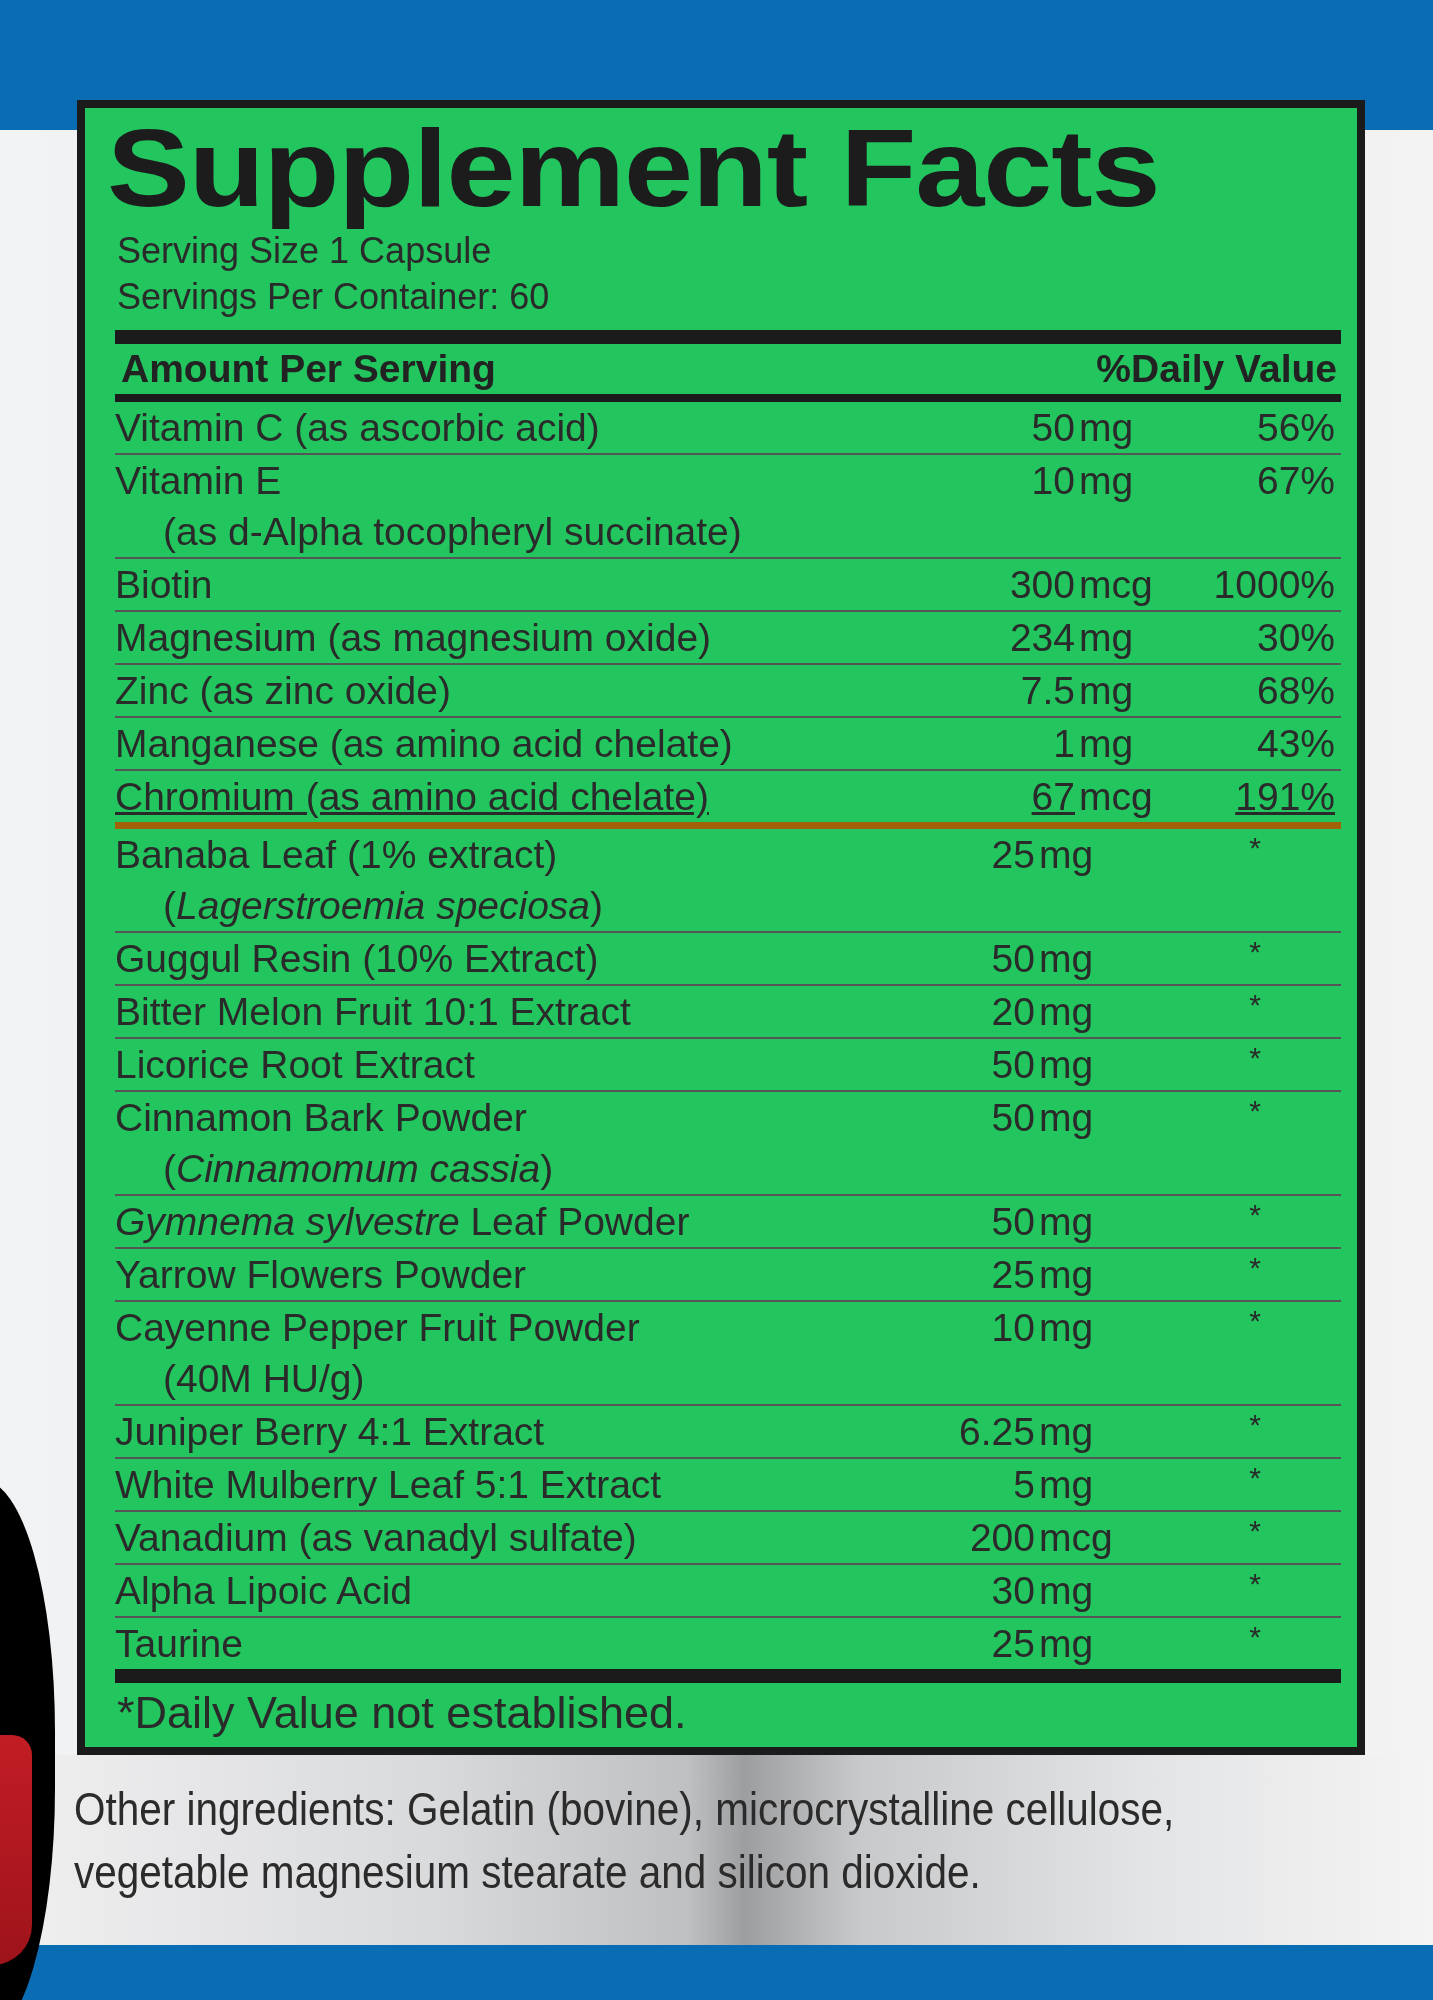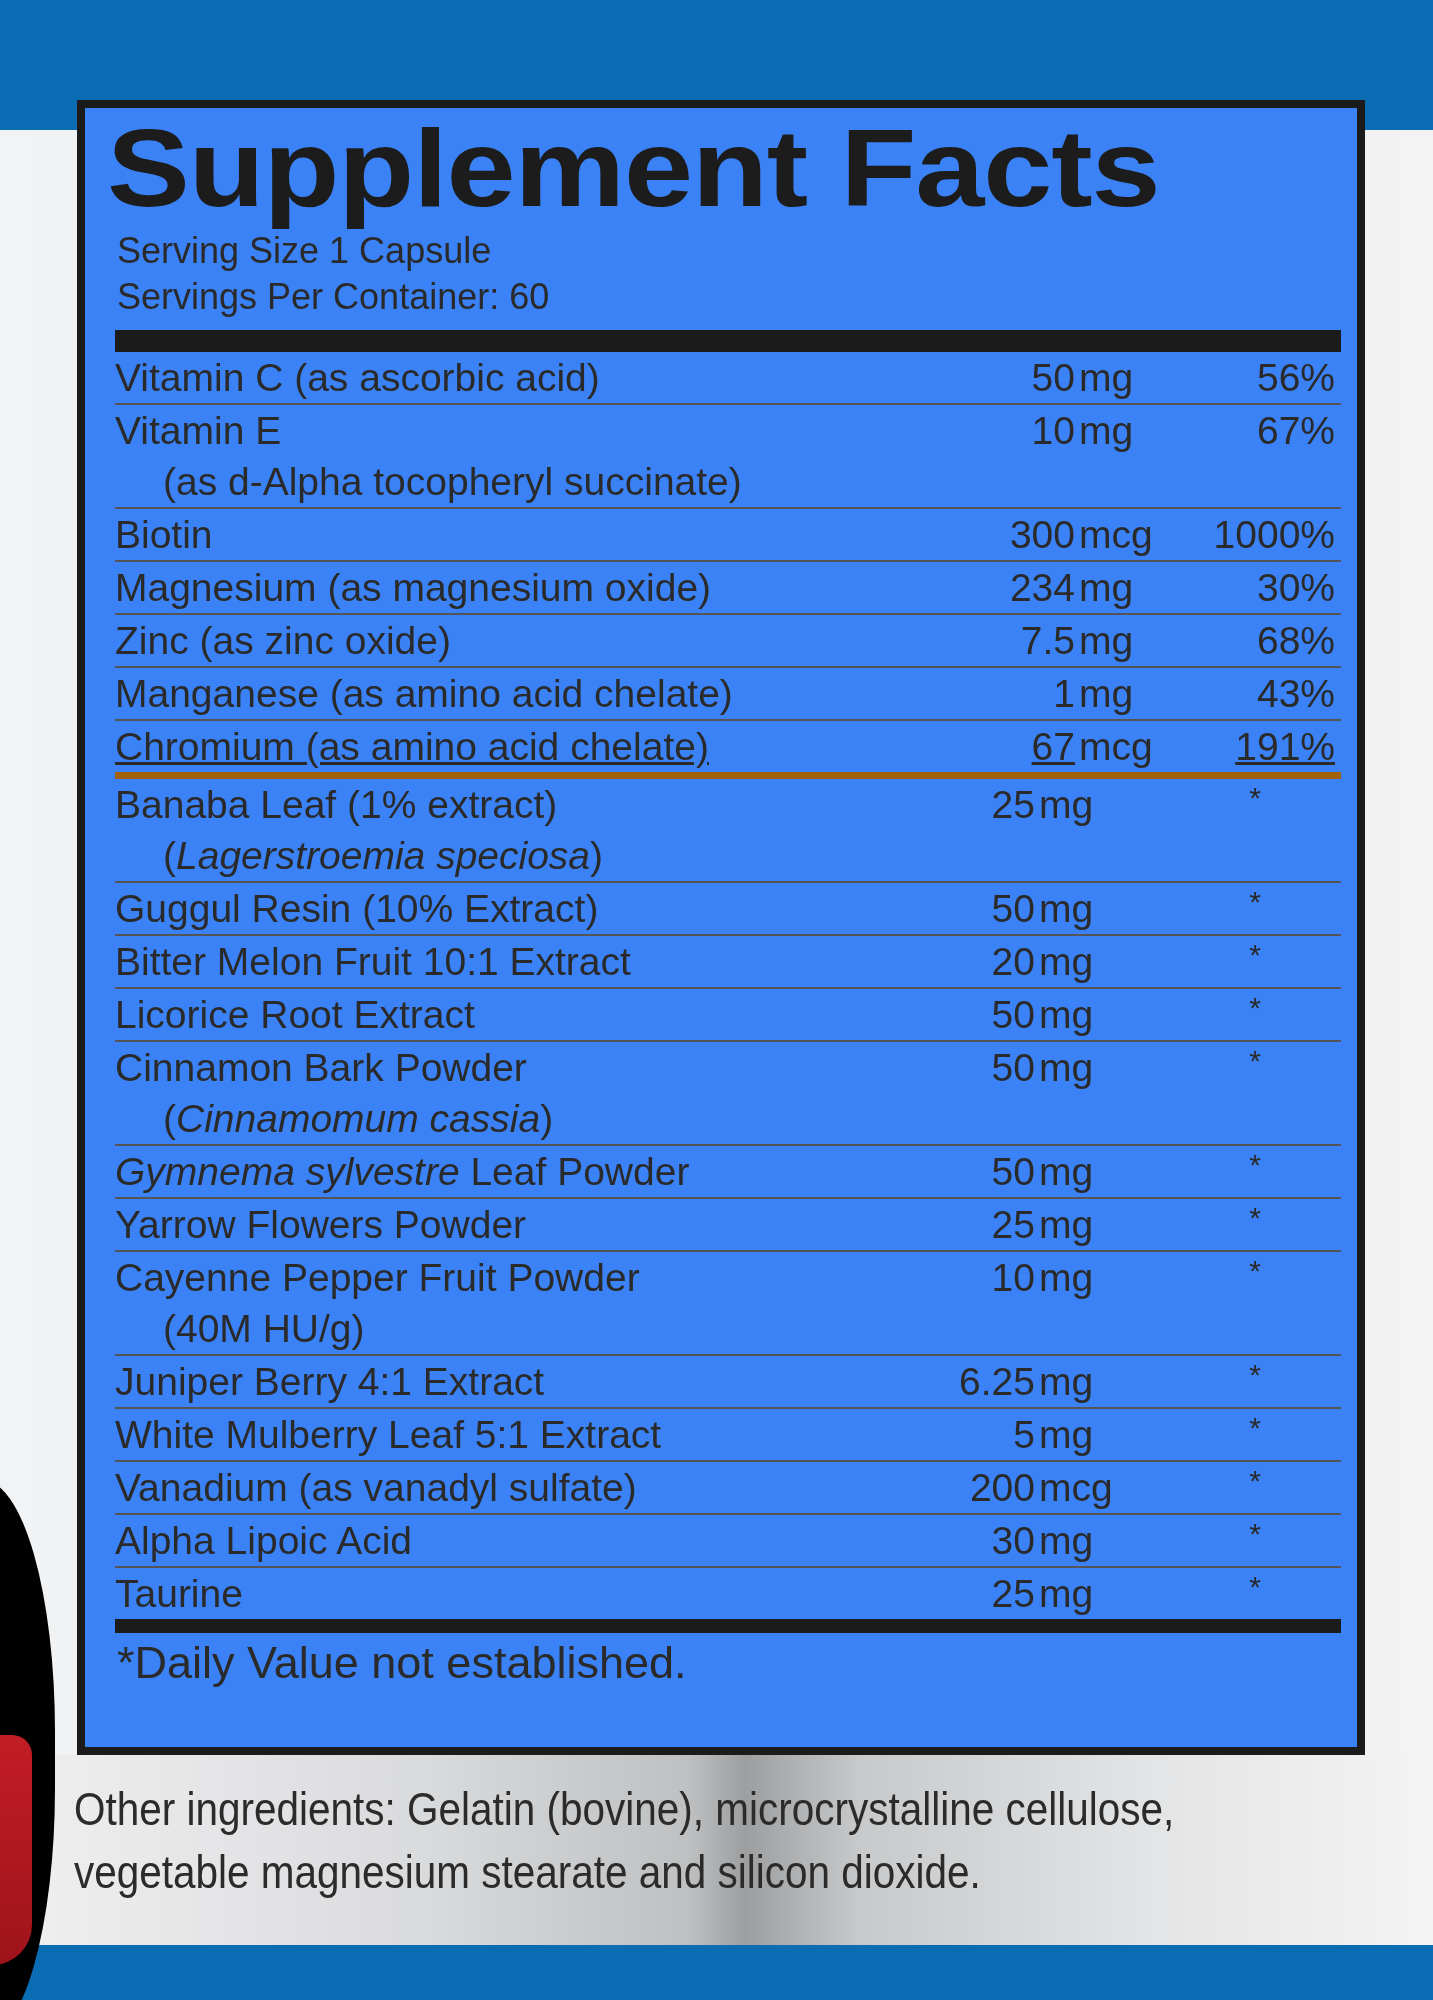--- a/index.html
+++ b/index.html
@@ -8,21 +8,21 @@
     background:linear-gradient(90deg,#f2f3f4 0%,#e9eaeb 40%,#e2e3e5 55%,#eceded 75%,#f3f3f4 100%);}
   .top-band{position:absolute;left:0;top:0;width:1433px;height:130px;background:#0a6cb2;}
   .bottom-band{position:absolute;left:0;top:1945px;width:1433px;height:55px;background:#0a6cb2;}
   .metal{position:absolute;left:0;top:1755px;width:1433px;height:190px;
     background:linear-gradient(90deg,#f0f0f1 0%,#d9dadc 30%,#bfc0c2 48%,#9d9ea0 52%,#c8c9cb 60%,#e3e4e5 80%,#f4f4f5 100%);}
   .bottle{position:absolute;left:-90px;top:1480px;width:145px;height:560px;border-radius:50%/45%;
     background:#000;}
   .bottle-red{position:absolute;left:-80px;top:1735px;width:112px;height:230px;border-radius:0 20px 40px 0;
     background:linear-gradient(180deg,#c21d25,#9e131a);}
 
-  .panel{position:absolute;left:77px;top:100px;width:1272px;height:1639px;background:#3b82f6;
+  .panel{position:absolute;left:77px;top:100px;width:1272px;height:1639px;background:#22c55e;
     border:8px solid #1b1b1b;box-sizing:content-box;}
   .inner{position:absolute;left:30px;right:16px;top:0;}
   .title{font-family:"Liberation Sans",sans-serif;font-weight:bold;font-size:110px;letter-spacing:-1px;
     line-height:120px;margin:0;color:#1c1c1c;transform:scaleX(1.13);transform-origin:left top;white-space:nowrap;margin-left:-8px;}
   .serving{font-size:36px;line-height:46px;color:#2a2a2a;margin-left:2px;}
   .thick{height:14px;background:#1b1b1b;}
   .thick2{height:8px;background:#1b1b1b;}
   .hdr{display:flex;justify-content:space-between;align-items:center;height:50px;font-weight:bold;font-size:39px;color:#222;padding:0 4px 0 6px;}
   .row{position:relative;display:flex;border-bottom:2px solid #555;font-size:39px;line-height:51px;color:#2a2a2a;}
   .row.last{border-bottom:none;}
@@ -46,20 +46,24 @@
 <div class="bottom-band"></div>
 <div class="bottle"></div>
 <div class="bottle-red"></div>
 
 <div class="panel">
   <div class="inner">
     <h1 class="title">Supplement Facts</h1>
     <div class="serving">Serving Size 1 Capsule</div>
     <div class="serving" style="margin-bottom:10px">Servings Per Container: 60</div>
     <div class="thick"></div>
+    <div class="hdr">
+      <span>Amount Per Serving</span>
+      <span>%Daily Value</span>
+    </div>
     <div class="thick2"></div>
 
     <div id="vm">
         <div class="row">
           <div class="name"><span>Vitamin C (as ascorbic acid)</span></div>
           <div class="amt"><span>50</span><span class="u">mg</span></div>
           <div class="dv">56%</div>
         </div>
         <div class="row">
           <div class="name"><span>Vitamin E</span><span class="sub">(as d-Alpha tocopheryl succinate)</span></div>

